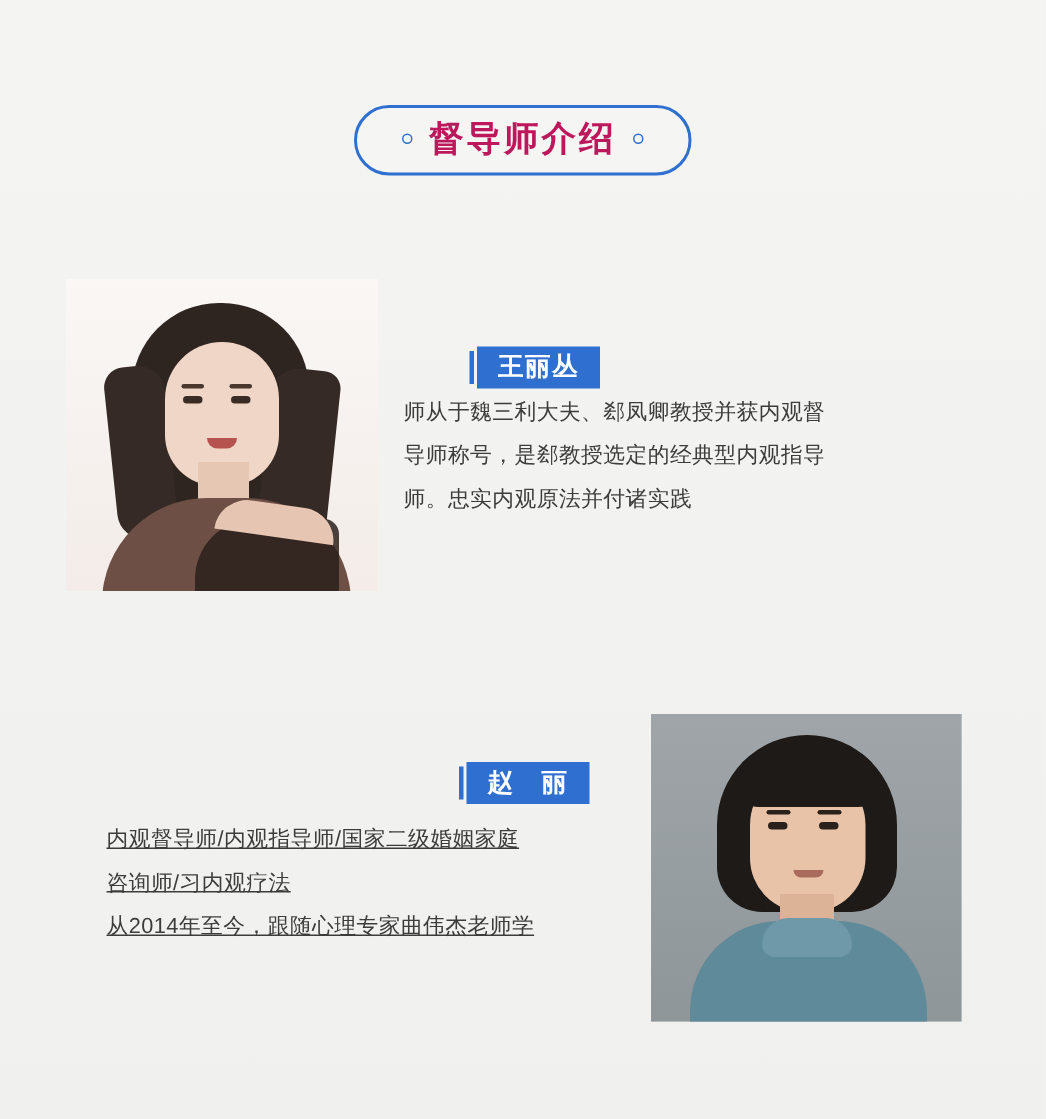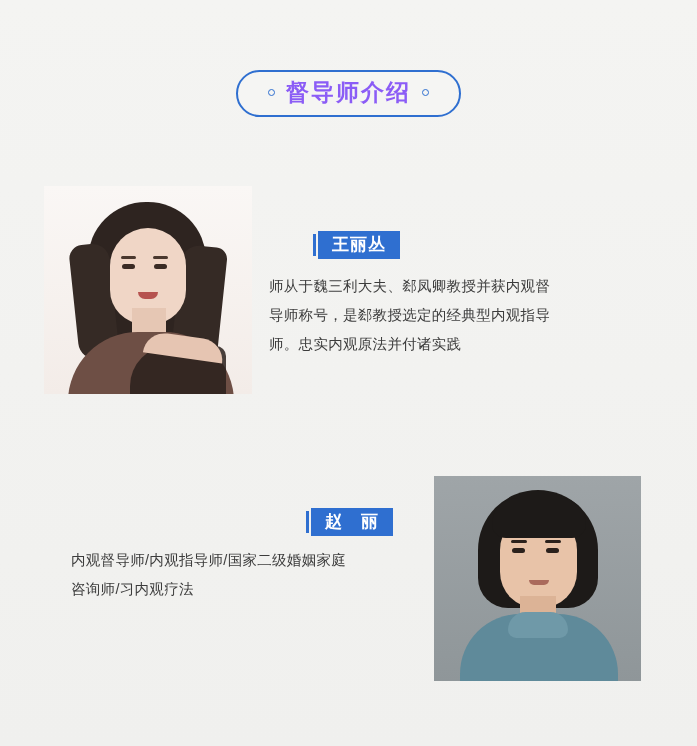--- a/index.html
+++ b/index.html
@@ -37,21 +37,21 @@
     border-radius: 26px;
     padding: 9px 30px 11px 30px;
     background: #f5f5f3;
     display: flex;
     align-items: center;
     box-sizing: border-box;
   }
   .title-badge .title-text {
     font-size: 23px;
     font-weight: bold;
-    color: #8b5cf6;
+    color: #be185d;
     letter-spacing: 2px;
     line-height: 1;
   }
   .deco-dot {
     width: 7px;
     height: 7px;
     border: 1.5px solid #2f6fd0;
     border-radius: 50%;
     display: inline-block;
     box-sizing: border-box;
@@ -270,23 +270,23 @@
   .p2-collar {
     position: absolute;
     left: 74px; top: 136px;
     width: 60px; height: 26px;
     background: #6f99a8;
     border-radius: 30px 30px 14px 14px;
   }
 
   
   #name-1 { left: 318px; top: 231px; }
-  #bio-1  { left: 269px; top: 272px; width: 400px; }
+  #bio-1  { left: 269px; top: 261px; width: 400px; }
   #name-2 { left: 311px; top: 508px; }
-  #bio-2  { left: 71px; top: 546px; width: 360px; }
+  #bio-2  { left: 71px; top: 546px; width: 360px; text-decoration: underline; }
 </style>
 </head>
 <body>
 
 <div class="page">
 
   <div class="title-wrap">
     <div class="title-badge">
       <span class="deco-dot deco-left"></span>
       <span class="title-text">督导师介绍</span>
@@ -335,16 +335,17 @@
       <div class="p2-neck"></div>
       <div class="p2-body"></div>
       <div class="p2-collar"></div>
     </div>
 
     <div class="name-tag" id="name-2">赵　丽</div>
 
     <div class="bio" id="bio-2">
       <div>内观督导师/内观指导师/国家二级婚姻家庭</div>
       <div>咨询师/习内观疗法</div>
+      <div>从2014年至今，跟随心理专家曲伟杰老师学</div>
     </div>
   </div>
 
 </div>
 
 </body></html>

